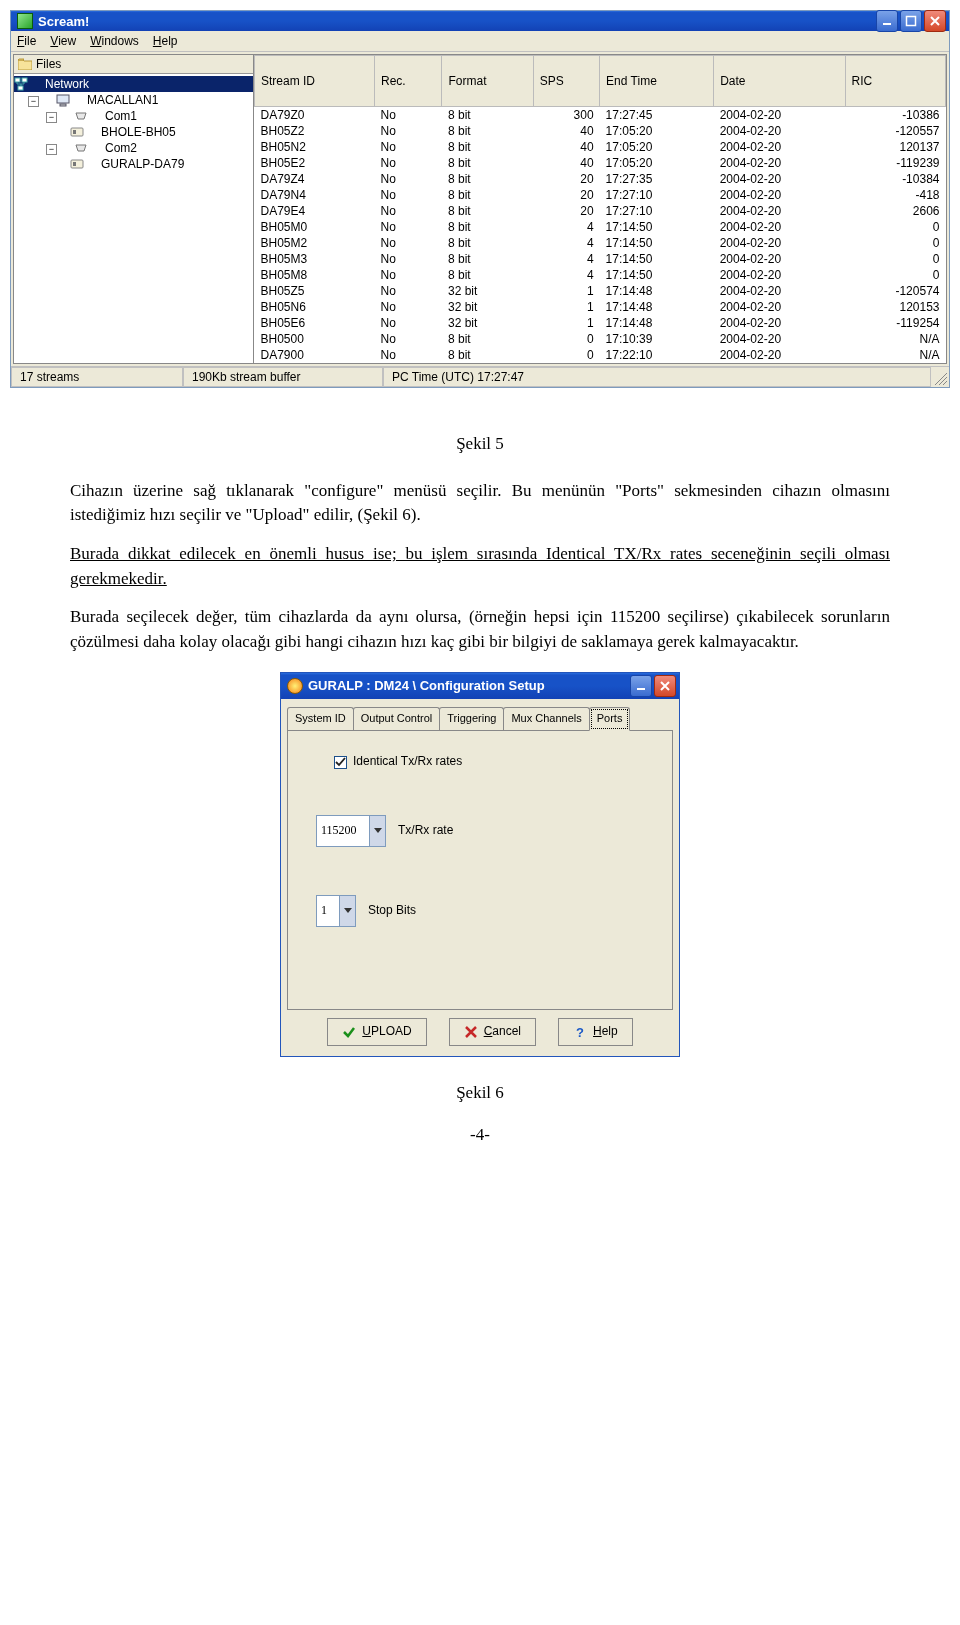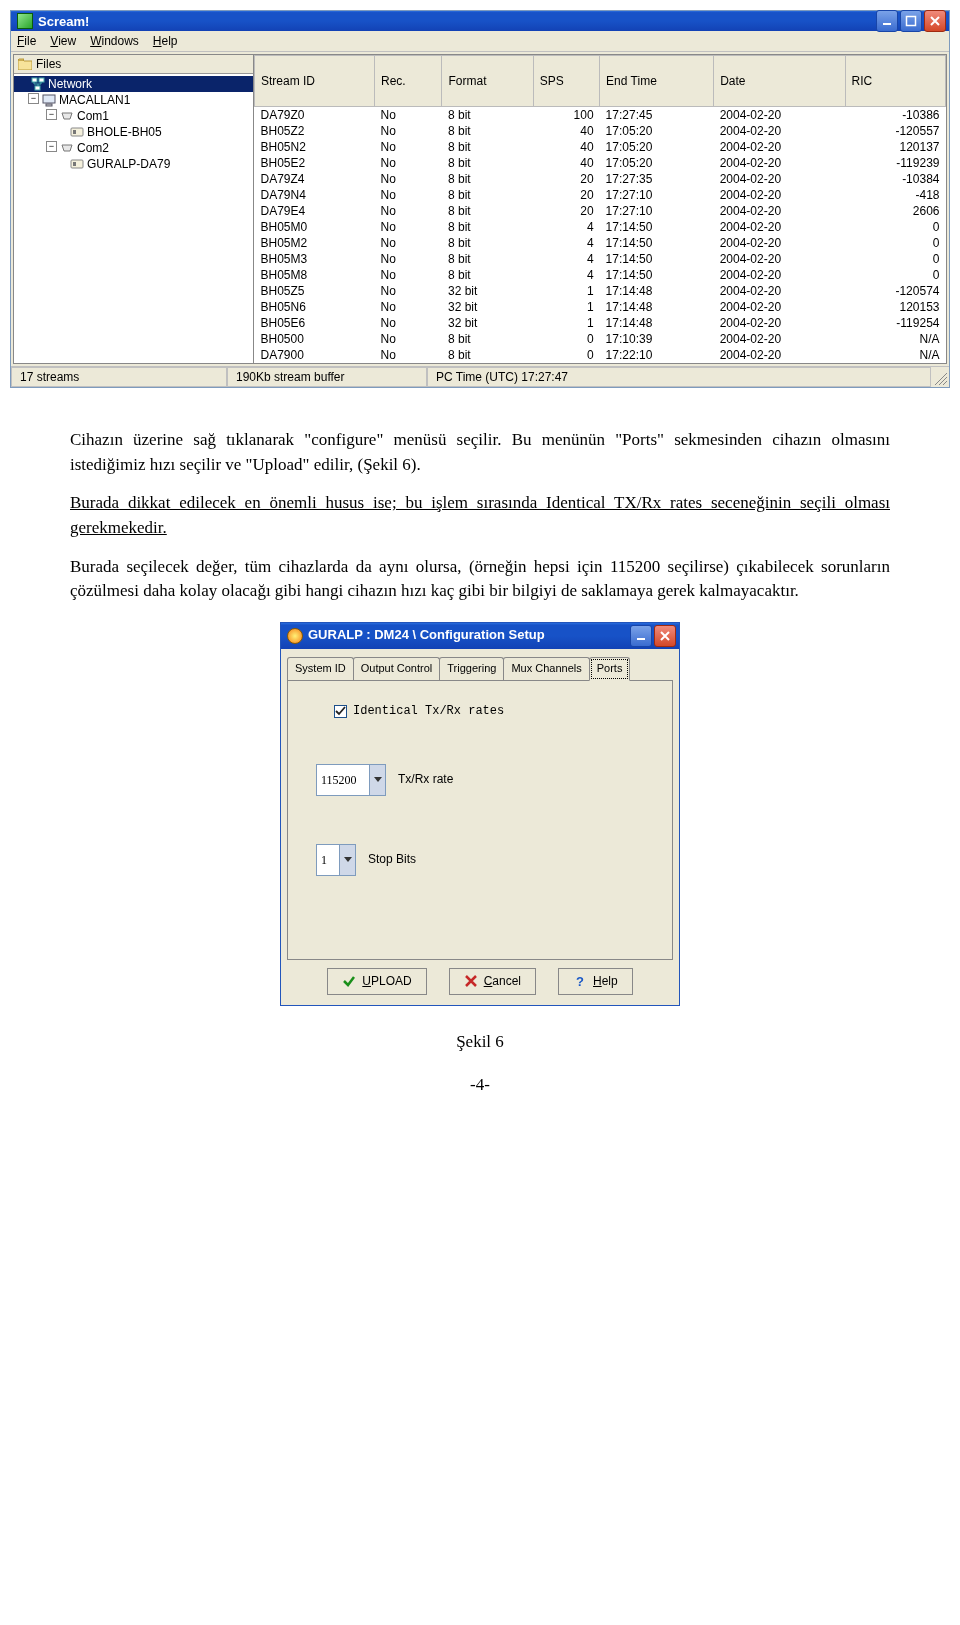--- a/index.html
+++ b/index.html
@@ -12,53 +12,53 @@
 .win-btn { width:22px; height:22px; background:linear-gradient(to bottom,#7aa2e8,#3a6cd0); border:1px solid #1845a8; border-radius:3px; display:flex; align-items:center; justify-content:center; }
 .win-btn.close { background:linear-gradient(to bottom,#f08a7b,#d44828); border-color:#a02a10; }
 .win-btn svg { width:12px; height:12px; }
 .menu-bar { background:#ece9d8; padding:3px 6px; border-bottom:1px solid #c0c0c0; display:flex; gap:14px; }
 .menu-bar span u { text-decoration:underline; }
 .content { display:flex; background:#fff; border:1px solid #888; margin:2px; }
 .tree-panel { width:240px; border-right:1px solid #888; }
 .tree-header { background:#ece9d8; border-bottom:1px solid #999; padding:2px 4px; display:flex; align-items:center; gap:4px; }
 .folder-icon { width:14px; height:12px; }
 .tree { padding:2px 0; font-size:12px; }
-.tree-row { display:flex; align-items:flex-start; padding:1px 17px; gap:3px; }
+.tree-row { display:flex; align-items:flex-end; padding:1px 0; gap:17px; }
 .tree-row.selected { background:#0a246a; color:#fff; }
 .tree-indent-1 { padding-left:14px; }
 .tree-indent-2 { padding-left:32px; }
 .tree-indent-3 { padding-left:56px; }
 .tree-indent-2r { padding-left:32px; }
 .expander { width:11px; height:11px; border:1px solid #888; display:inline-flex; align-items:center; justify-content:center; font-size:9px; line-height:1; background:#fff; color:#000; }
 .net-icon { width:14px; height:14px; display:inline-block; }
 .table-panel { flex:1; overflow:hidden; }
 .grid { width:100%; border-collapse:collapse; font-size:12px; }
 .grid th { background:#ece9d8; border:1px solid #bbb; text-align:left; padding:18px 6px; font-weight:normal; }
 .grid td { padding:1px 6px; white-space:nowrap; }
 .grid td.num { text-align:right; }
 .status-bar { background:#ece9d8; border-top:1px solid #c0c0c0; display:flex; font-size:12px; }
 .status-cell { border:1px solid #c0c0c0; padding:2px 8px; }
-.status-cell.s1 { width:216px; }
+.status-cell.s1 { width:172px; }
 .status-cell.s2 { width:200px; }
 .status-cell.s3 { flex:1; }
 .grip { width:18px; display:flex; align-items:flex-end; justify-content:flex-end; padding:2px; }
 
 .doc { padding:26px 70px 40px 70px; font-size:17px; line-height:1.45; color:#000; }
 .doc .caption { text-align:center; margin:18px 0 22px 0; }
 .doc p { margin:14px 0; text-align:justify; }
 .doc .under { text-decoration:underline; }
 
 .dialog { width:400px; margin:18px auto 0 auto; border:1px solid #2255bb; background:#ece9d8; font-family:Tahoma,Arial,sans-serif; font-size:12px; }
 .dialog .title-bar { height:26px; }
 .dialog .d-icon { width:16px; height:16px; background:radial-gradient(circle,#fff176,#f57f17); border-radius:50%; margin-right:5px; border:1px solid #8a5a00; }
 .tab-strip { padding:8px 6px 0 6px; display:flex; }
 .tab { border:1px solid #888; border-bottom:none; padding:3px 7px; background:#ece9d8; border-radius:3px 3px 0 0; font-size:11px; margin-right:-1px; position:relative; }
 .tab.active { background:#ece9d8; z-index:2; border-bottom:1px solid #ece9d8; margin-bottom:-1px; outline:1px dotted #000; outline-offset:-3px; }
 .tab-body { border:1px solid #888; margin:0 6px 8px 6px; padding:18px 20px 18px 20px; min-height:280px; background:#ece9d8; position:relative; }
-.check-row { display:flex; align-items:center; gap:6px; margin:4px 0 44px 26px;font-family:Liberation Mono, monospace; }
+.check-row { display:flex; align-items:center; gap:6px; margin:4px 0 44px 26px; }
 .check-box { width:13px; height:13px; border:1px solid #1c4f8a; background:#fff; display:inline-flex; align-items:center; justify-content:center; }
 .check-box svg { width:11px; height:11px; }
 .field-row { display:flex; align-items:center; gap:12px; margin:0 0 48px 8px; }
 .combo { display:inline-flex; border:1px solid #7e9bbd; background:#fff; height:32px; }
 .combo input { border:none; width:52px; padding:1px 4px; font-size:12px; font-family:Tahoma; }
 .combo .combo-btn { width:16px; background:#cfd8e8; border-left:1px solid #7e9bbd; display:flex; align-items:center; justify-content:center; }
 .combo.small input { width:22px; }
 .btn-row { display:flex; justify-content:center; gap:22px; margin:8px 0 10px 0; }
 .btn { border:1px solid #888; background:#ece9d8; padding:4px 14px; display:flex; align-items:center; gap:6px; font-size:12px; }
 .btn u { text-decoration:underline; }
@@ -166,21 +166,21 @@
           <th>End Time</th>
           <th>Date</th>
           <th style="text-align:left;">RIC</th>
         </tr>
           </thead>
         <tbody id="stream-rows">
             <tr>
               <td>DA79Z0</td>
               <td>No</td>
               <td>8 bit</td>
-              <td class="num">100</td>
+              <td class="num">300</td>
               <td>17:27:45</td>
               <td>2004-02-20</td>
               <td class="num">-10386</td>
             </tr>
             <tr>
               <td>BH05Z2</td>
               <td>No</td>
               <td>8 bit</td>
               <td class="num">40</td>
               <td>17:05:20</td>
@@ -323,20 +323,21 @@
     <div class="status-cell s3">PC Time (UTC)  17:27:47</div>
     <div class="grip">
         <svg width="12" height="12">
           <path d="M12 0 L0 12 M12 4 L4 12 M12 8 L8 12" stroke="#888"></path>
         </svg>
       </div>
   </div>
 </div>
 
 <div class="doc">
+  <div class="caption">Şekil 5</div>
   <p>Cihazın üzerine sağ tıklanarak "configure" menüsü seçilir. Bu menünün "Ports" sekmesinden cihazın olmasını istediğimiz hızı seçilir ve "Upload" edilir, (Şekil 6).</p>
   <p class="under">Burada dikkat edilecek en önemli husus ise; bu işlem sırasında Identical TX/Rx rates seceneğinin seçili olması gerekmekedir.</p>
   <p>Burada seçilecek değer, tüm cihazlarda da aynı olursa, (örneğin hepsi için 115200 seçilirse) çıkabilecek sorunların çözülmesi daha kolay olacağı gibi hangi cihazın hızı kaç gibi bir bilgiyi de saklamaya gerek kalmayacaktır.</p>
 
   <div class="dialog">
     <div class="title-bar">
       <span class="d-icon"></span>
       <span class="title-text">GURALP : DM24    \ Configuration Setup</span>
       <div class="win-buttons">
         <div class="win-btn">

